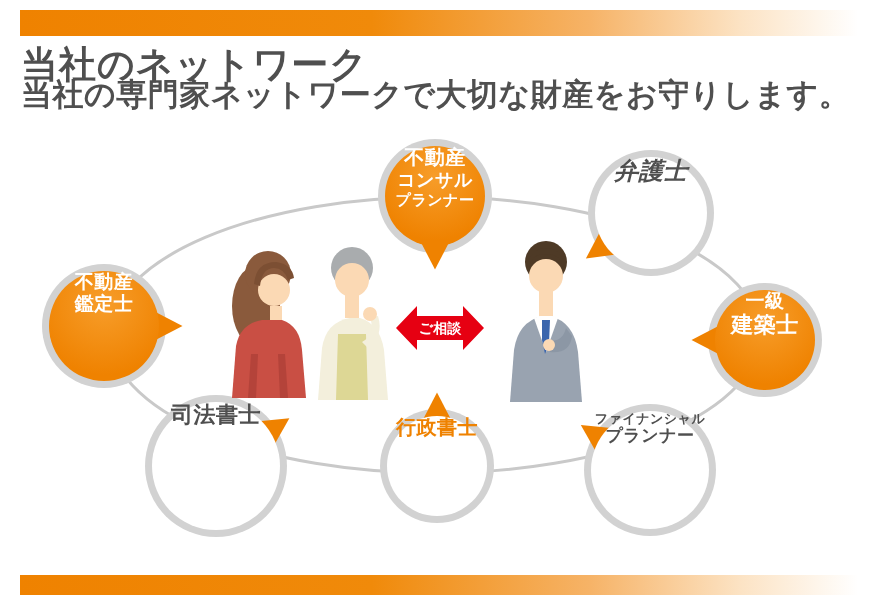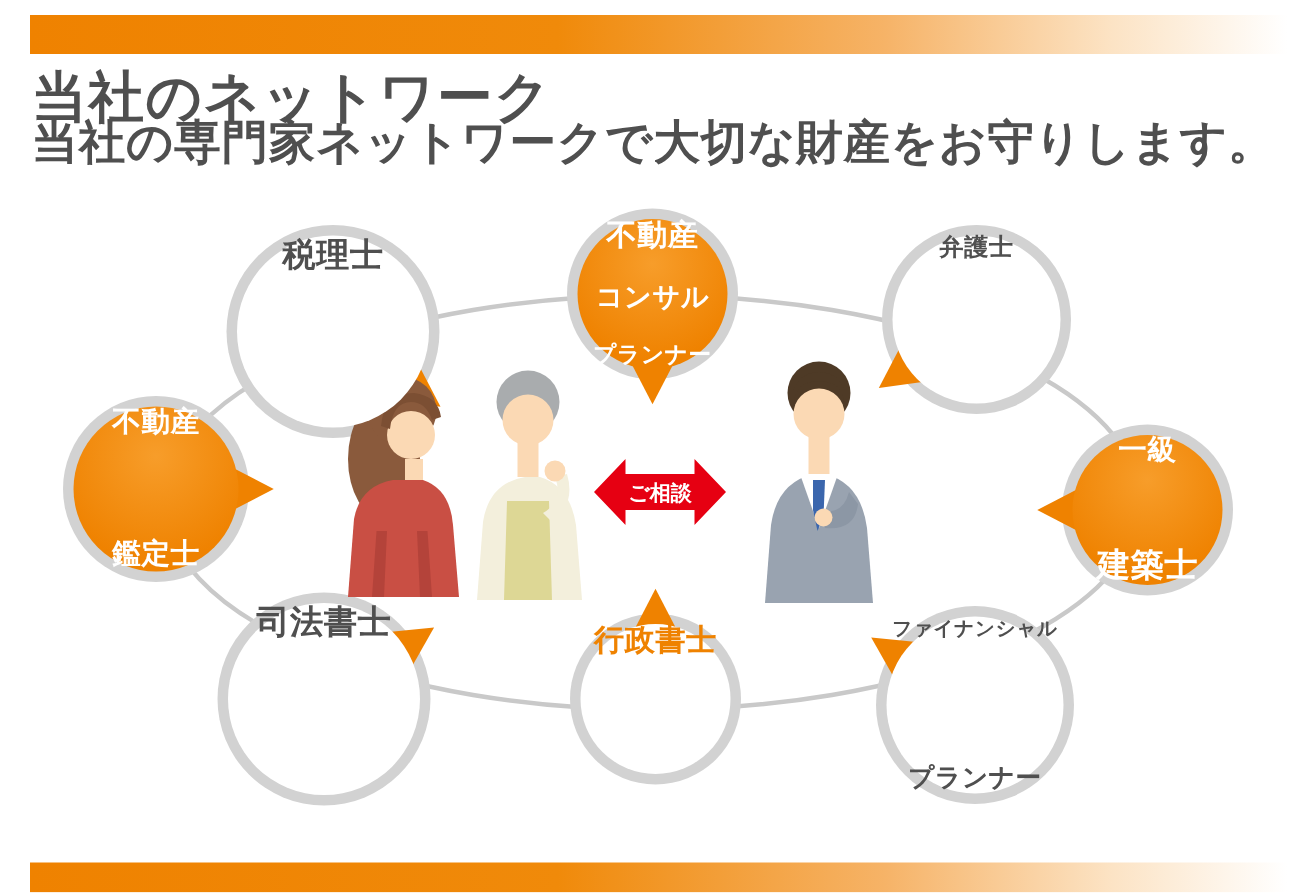--- a/index.html
+++ b/index.html
@@ -28,21 +28,21 @@
     letter-spacing:0.5px; white-space:nowrap;
   }
 
   .diagram { position:absolute; inset:0; }
   .ring-svg, .nodes-layer { position:absolute; inset:0; }
 
   
   .node { position:absolute; border-radius:50%; background:var(--ring-gray,#d2d2d2); }
   .node .body {
     position:absolute; inset:7px; border-radius:50%;
-    display:flex; flex-direction:column; align-items:center; justify-content:space-between;
+    display:flex; flex-direction:column; align-items:center; justify-content:flex-start;
     z-index:1; text-align:center;
   }
   .node.orange .body {
     background:radial-gradient(circle at 50% 30%, #f79d2a, var(--orange,#ef8200) 75%);
     color:#ffffff;
   }
   .node.white .body { background:#ffffff; color:var(--text-dark,#4f4f4f); }
   .node.white-orange-text .body { background:#ffffff; color:var(--orange,#ef8200); }
   .nline { font-weight:bold; line-height:1.18; letter-spacing:0.5px; white-space:nowrap; }
 
@@ -80,30 +80,24 @@
 
     <div class="nodes-layer">
         <div class="node orange" style="left: 378px; top: 139px; height: 114px; width: 114px;">
           <div class="tail" style="--a: 0deg; --d: 60px;"></div>
           <div class="body">
             <div class="nline" style="font-size: 20px;">不動産</div>
             <div class="nline" style="font-size: 18px;">コンサル</div>
             <div class="nline" style="font-size: 15px;">プランナー</div>
           </div>
         </div>
-        <div class="node white" style="left: 151px; top: 150px; height: 142px; width: 142px;">
-          <div class="tail" style="--a: -55deg; --d: 74px;"></div>
-          <div class="body">
-            <div class="nline" style="font-size: 22px;">税理士</div>
-          </div>
-        </div>
         <div class="node white" style="left: 588px; top: 150px; height: 126px; width: 126px;">
           <div class="tail" style="--a: 55deg; --d: 66px;"></div>
           <div class="body">
-            <div class="nline" style="font-size: 16px;">弁護士</div>
+            <div class="nline" style="font-size: 24px; font-style: italic;">弁護士</div>
           </div>
         </div>
         <div class="node orange" style="left: 42px; top: 264px; height: 124px; width: 124px;">
           <div class="tail" style="--a: -90deg; --d: 65px;"></div>
           <div class="body">
             <div class="nline" style="font-size: 19px;">不動産</div>
             <div class="nline" style="font-size: 19px;">鑑定士</div>
           </div>
         </div>
         <div class="node orange" style="left: 708px; top: 283px; height: 114px; width: 114px;">

